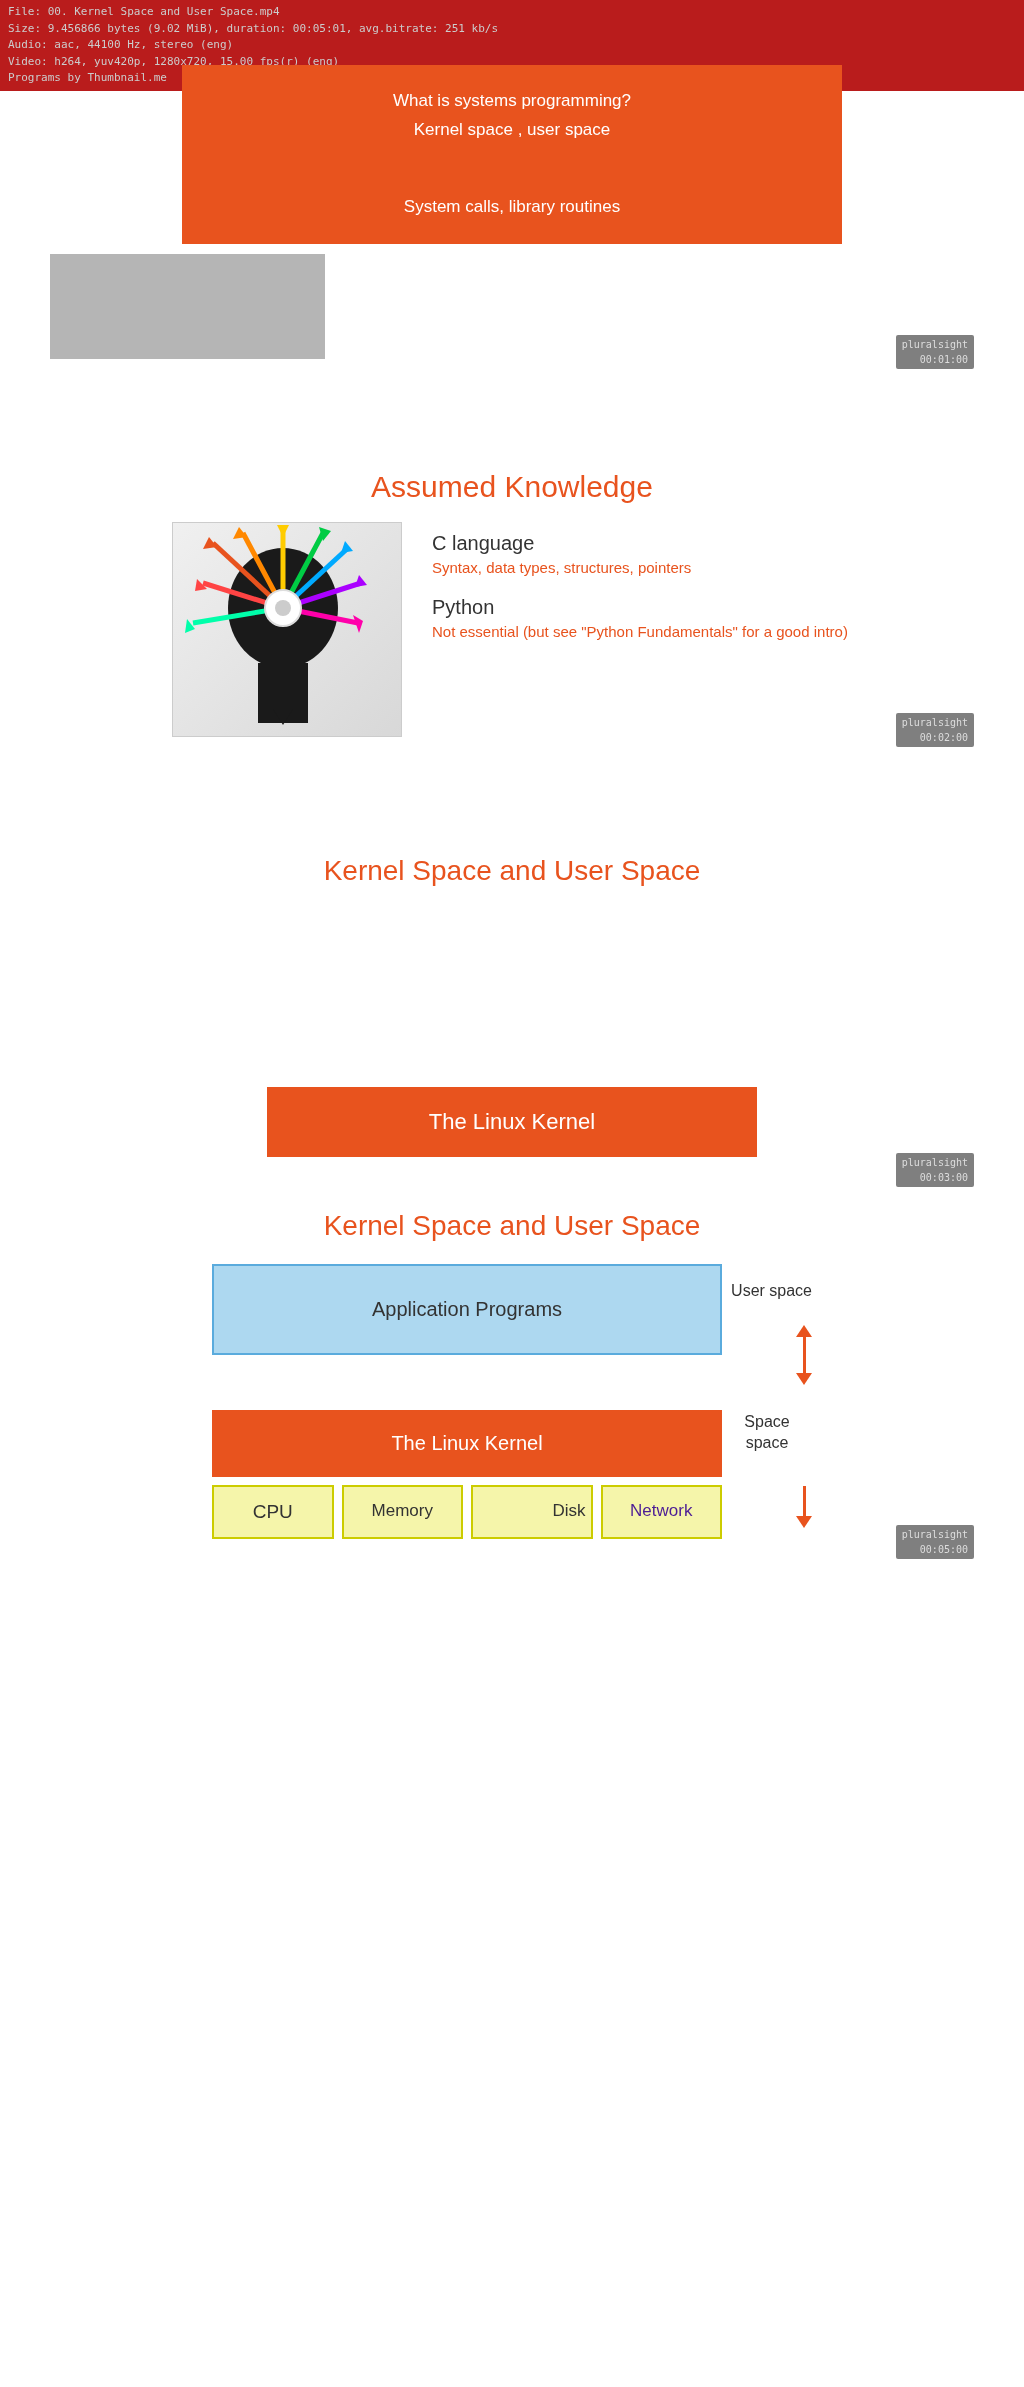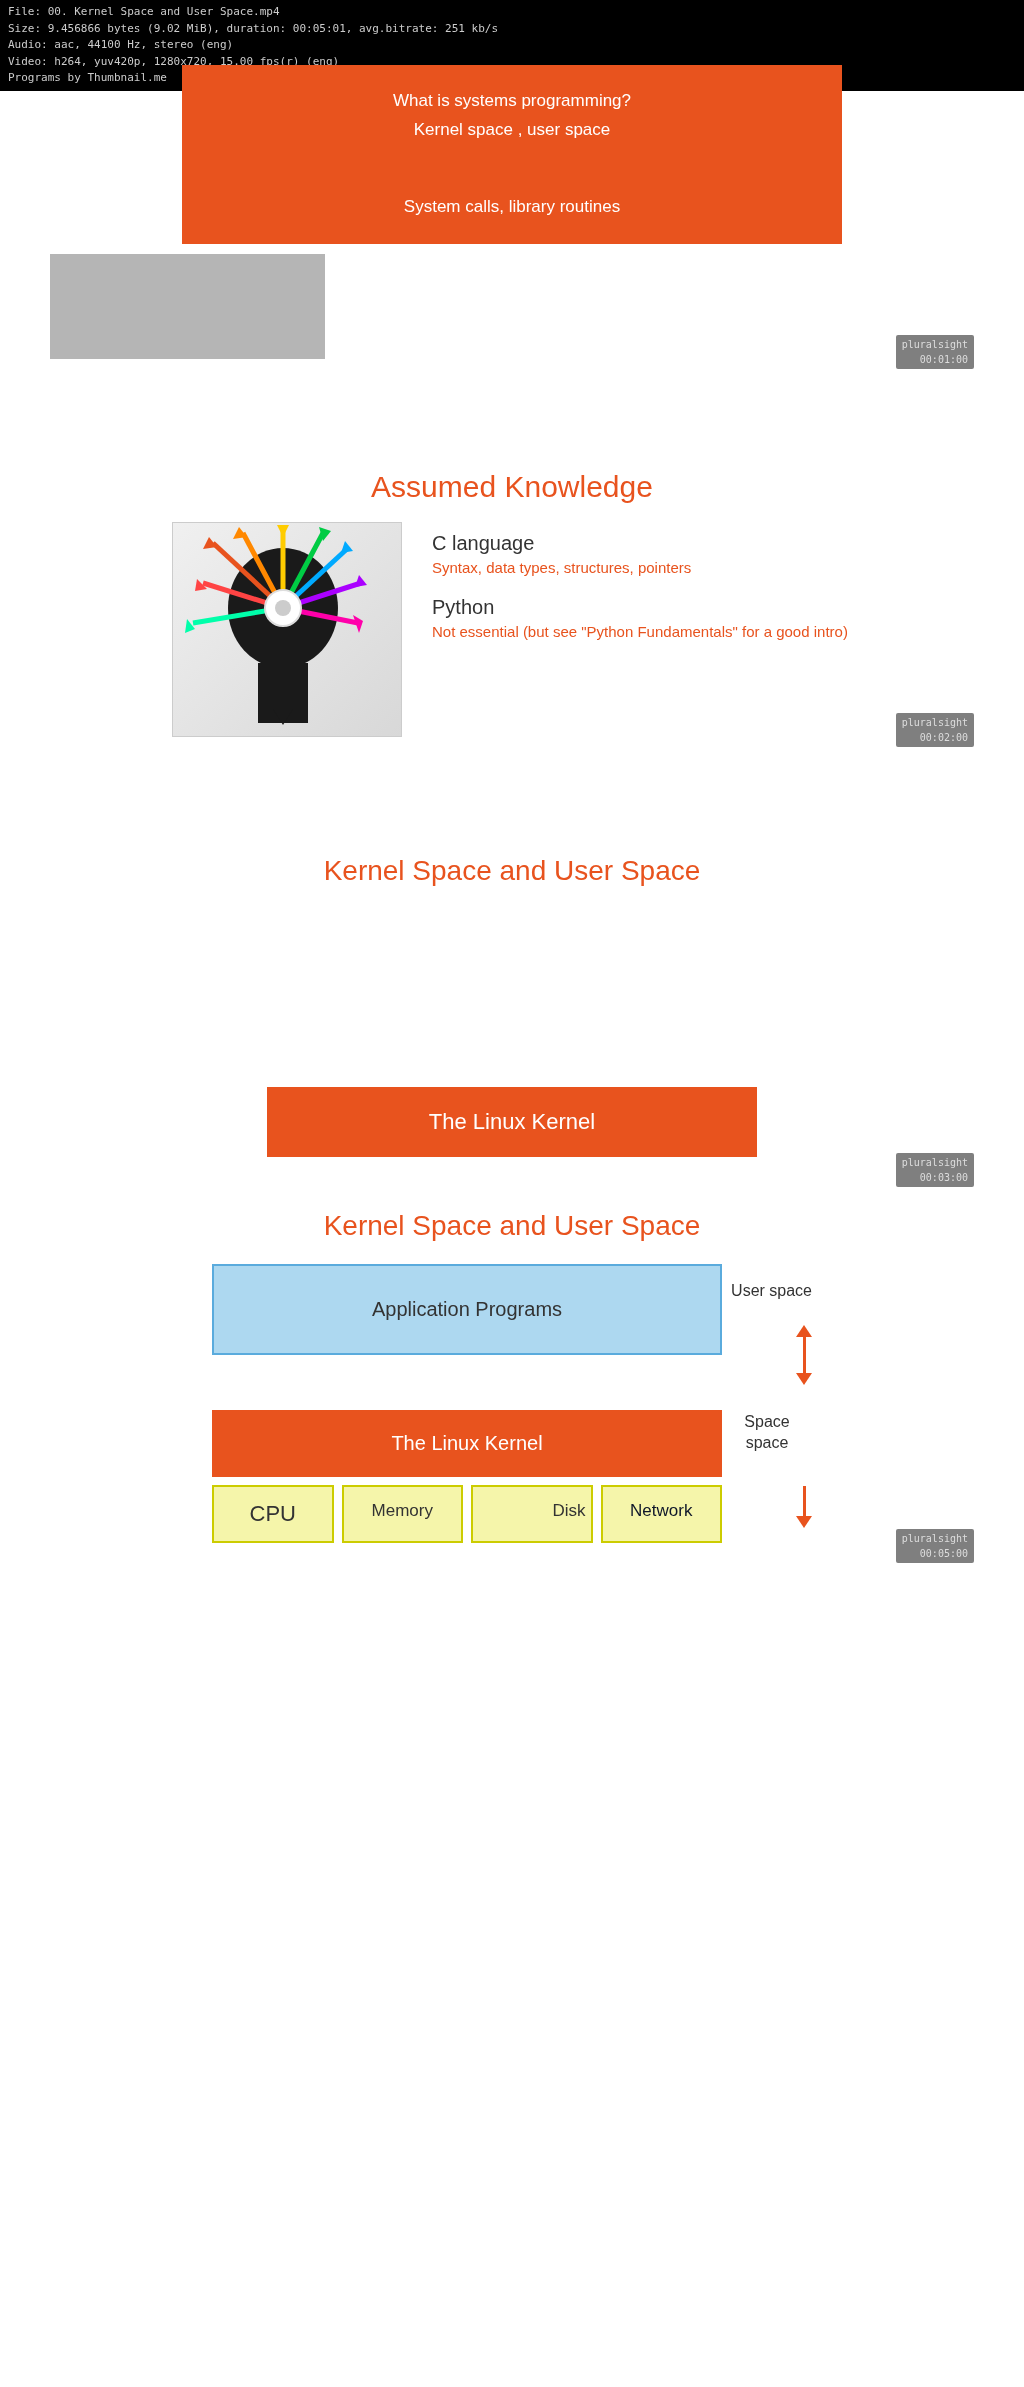--- a/index.html
+++ b/index.html
@@ -7,21 +7,21 @@
       background: #ffffff;
       font-family: 'Segoe UI', Arial, sans-serif;
       width: 1024px;
       min-height: 2387px;
       position: relative;
       overflow-x: hidden;
     }
 
     
     .file-info-bar {
-      background: #000000;
+      background: #b91c1c;
       color: #cccccc;
       font-size: 11px;
       font-family: monospace;
       padding: 4px 8px;
       line-height: 1.5;
       position: absolute;
       top: 0; left: 0; right: 0;
     }
   </style>
 </head>
@@ -145,30 +145,30 @@
         <span>Application Programs</span>
       </div>
 
       <div style="height:55px;"></div>
 
       <div style="background:#e8531e; color:white; text-align:center; padding:22px; font-size:20px;">
         <span>The Linux Kernel</span>
       </div>
 
       <div style="display:flex; gap:8px; margin-top:8px;">
-        <div style="background:#f5f5aa; border:2px solid #cccc00; text-align:center; padding:14px 5px; flex:1; font-size:22px; color:#333;">
+        <div style="background:#f5f5aa; border:2px solid #cccc00; text-align:center; padding:14px 5px; flex:1; font-size:19px; color:#333;">
           <span>CPU</span>
         </div>
         <div style="background:#f5f5aa; border:2px solid #cccc00; text-align:center; padding:14px 5px; flex:1; font-size:17px; color:#333;">
           <span>Memory</span>
         </div>
         <div style="background:#f5f5aa; border:2px solid #cccc00; text-align:right; padding:14px 5px; flex:1; font-size:17px; color:#333;">
           <span>Disk</span>
         </div>
-        <div style="background:#f5f5aa; border:2px solid #cccc00; text-align:center; padding:14px 5px; flex:1; font-size:17px; color:#0f172a;">
+        <div style="background:#f5f5aa; border:2px solid #cccc00; text-align:center; padding:14px 5px; flex:1; font-size:17px; color:#4c1d95;">
           <span>Network</span>
         </div>
       </div>
     </div>
 
     <div style="width:90px; display:flex; flex-direction:column; align-items:flex-end; padding-top:5px;gap:17px;">
 
       <div style="font-size:16px; color:#333; text-align:center; line-height:1.3; margin-top:12px;">
         <span>User space</span>
       </div>

